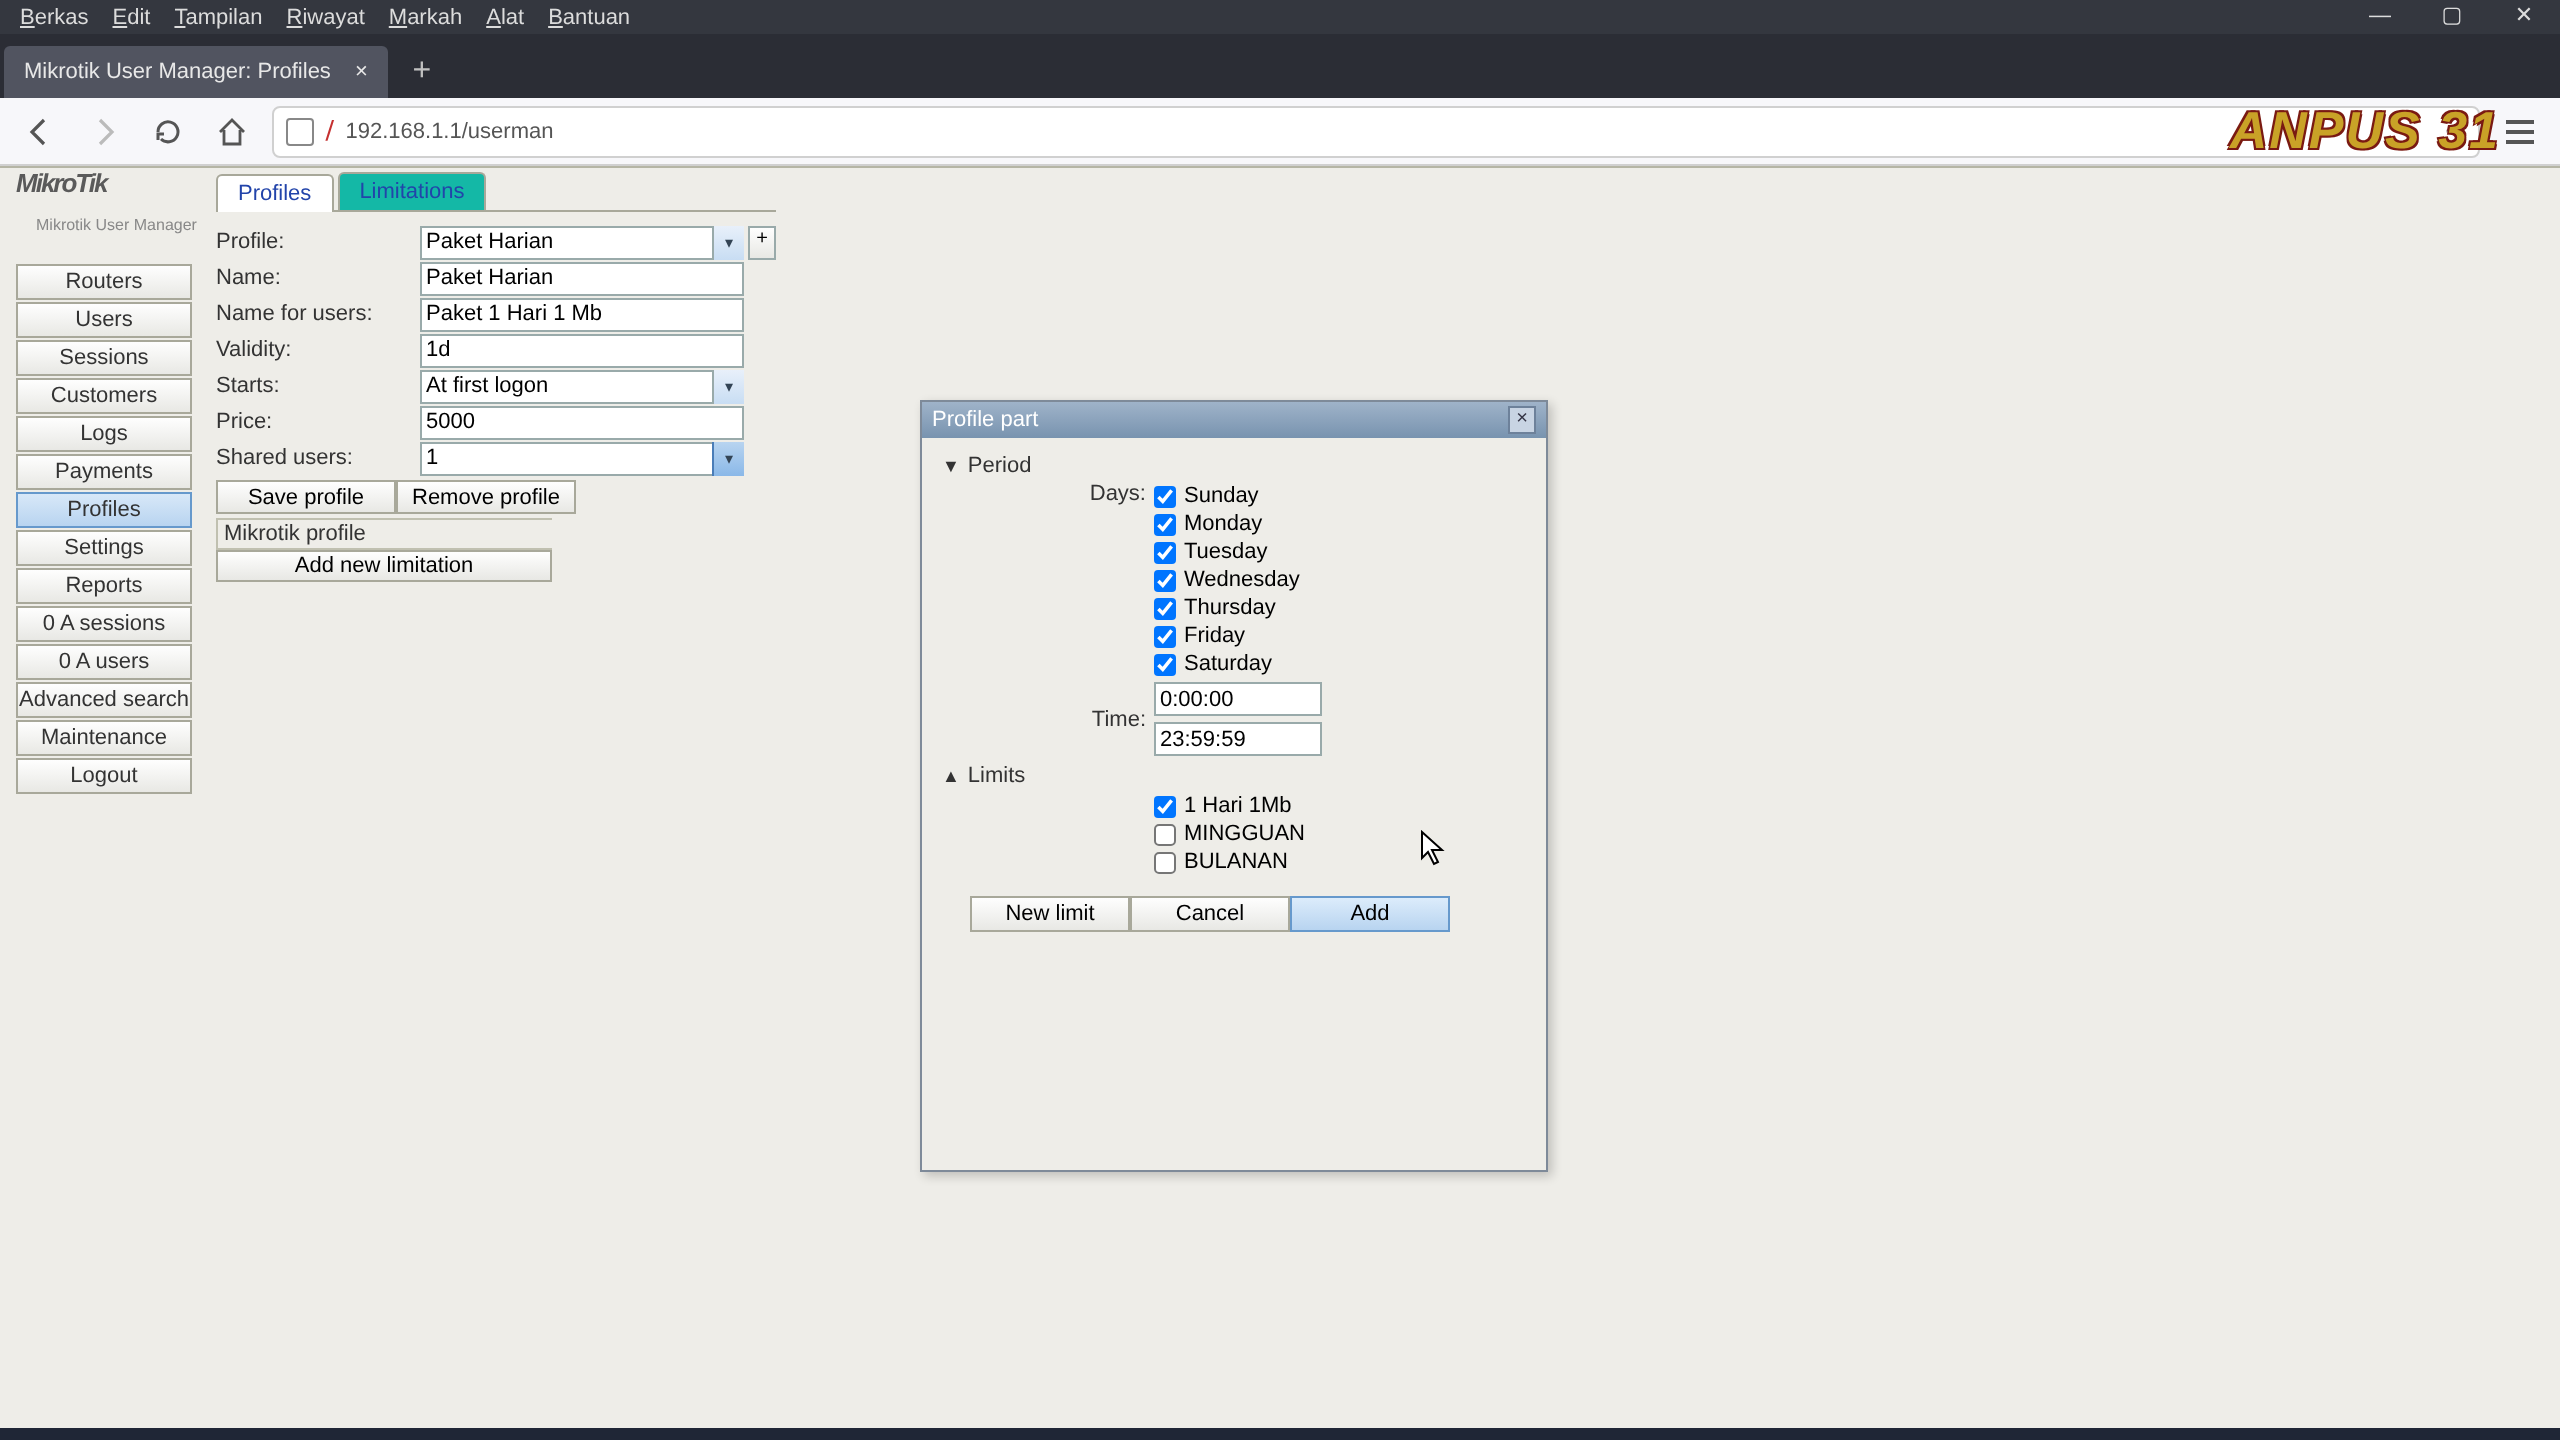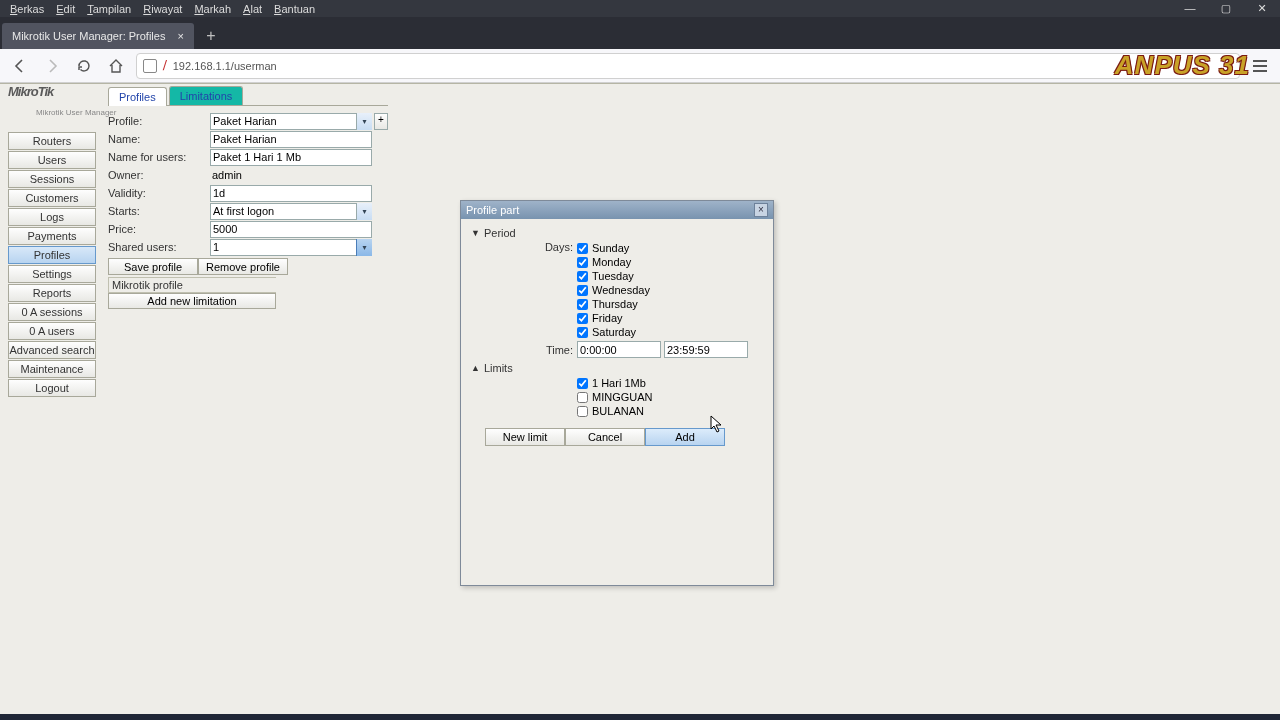--- a/index.html
+++ b/index.html
@@ -30,21 +30,21 @@
   .menu-icon div { width:14px; height:2px; background:#555; }
   .logo-overlay { position:absolute; right:30px; top:50px; pointer-events:none; font-weight:900; font-style:italic; }
   .logo-overlay .big { font-size:26px; color:#c9a227; text-shadow:1px 1px 0 #7a1a12, -1px -1px 0 #7a1a12, 1px -1px 0 #7a1a12, -1px 1px 0 #7a1a12; letter-spacing:1px; }
   .logo-overlay .small { font-size:12px; color:#8a1f18; text-align:right; font-family:'Brush Script MT', cursive; font-style:italic; }
 
   
   .content { position:absolute; top:83px; left:0; right:0; bottom:6px; background:#eeede8; border-top:1px solid #b5b5a5; }
 
   
   .mtk-logo { position:absolute; left:8px; top:0; font-size:13px; font-weight:bold; color:#5a5a5a; letter-spacing:-1px; font-style:italic; }
-  .mtk-sub { position:absolute; left:36px; top:24px; font-size:8px; color:#888; }
+  .mtk-sub { position:absolute; left:18px; top:24px; font-size:8px; color:#888; }
 
   
   .sidebar { position:absolute; left:8px; top:48px; width:88px; display:flex; flex-direction:column; gap:1px; }
   .sidebar button { height:18px; background:linear-gradient(#fefefe,#e8e8e4); border:1px solid #a8a89a; color:#333; cursor:pointer; font-size:11px; }
   .sidebar button.active { background:linear-gradient(#d8e8f8,#b8d4f0); border-color:#6699cc; }
 
   
   .main { position:absolute; left:108px; top:2px; }
   .tabs { display:flex; border-bottom:1px solid #a8a89a; }
   .ptab { padding:3px 10px; border:1px solid #a8a89a; border-bottom:none; background:#14b8a6; margin-right:2px; border-radius:3px 3px 0 0; color:#2244aa; cursor:pointer; }
@@ -69,21 +69,21 @@
   .dialog { position:absolute; left:460px; top:116px; width:314px; background:#eeede8; border:1px solid #7e8a99; box-shadow:2px 2px 5px rgba(0,0,0,.2); }
   .dlg-title { height:18px; background:linear-gradient(#9fb3c9,#7893af); color:#fff; display:flex; align-items:center; padding:0 5px; justify-content:space-between; }
   .dlg-close { width:14px; height:14px; background:#c8d4e3; border:1px solid #6d819a; color:#334; text-align:center; line-height:12px; font-size:10px; cursor:pointer; }
   .dlg-body { padding:6px 6px 10px 6px; min-height:366px; }
   .accordion { display:flex; align-items:center; gap:4px; margin:2px 0 2px 4px; color:#333; cursor:pointer; }
   .tri { font-size:9px; }
   .dlg-row { display:flex; }
   .dlg-label { width:110px; text-align:right; padding-right:4px; color:#333; }
   .day { display:flex; align-items:center; gap:4px; height:14px; }
   .day input { width:11px; height:11px; }
-  .time-inputs { display:flex; gap:3px; }
+  .time-inputs { display:flex; gap:3px;flex-direction:column; }
   .time-inputs input { width:84px; height:17px; border:1px solid #9aa; padding:0 2px; font-size:11px; }
   .dlg-btns { display:flex; margin-top:10px; margin-left:18px; }
   .dlg-btns button { width:80px; height:18px; border:1px solid #a8a89a; background:linear-gradient(#fefefe,#e8e8e4); font-size:11px; cursor:pointer; }
   .dlg-btns button.hover { background:linear-gradient(#dcecfb,#b8d4f0); border-color:#6699cc; }
 
   .cursor { position:absolute; left:710px; top:331px; width:16px; height:20px; pointer-events:none; }
 
   .taskbar { position:absolute; bottom:0; left:0; right:0; height:6px; background:#1f2636; }
 </style>
 </head>
@@ -190,24 +190,20 @@
       </div>
       <div class="form-row">
         <label>Name:</label>
         <input type="text" value="Paket Harian" style="">
       </div>
       <div class="form-row">
         <label>Name for users:</label>
         <input type="text" value="Paket 1 Hari 1 Mb" style="">
       </div>
       <div class="form-row">
-        <label>Owner:</label>
-        <span class="plain-text">admin</span>
-      </div>
-      <div class="form-row">
         <label>Validity:</label>
         <input type="text" value="1d" style="">
       </div>
       <div class="form-row">
         <label>Starts:</label>
         <span class="sel-wrap">
           <input type="text" value="At first logon" style="">
           <span class="sel-arrow">▾</span>
         </span>
       </div>

